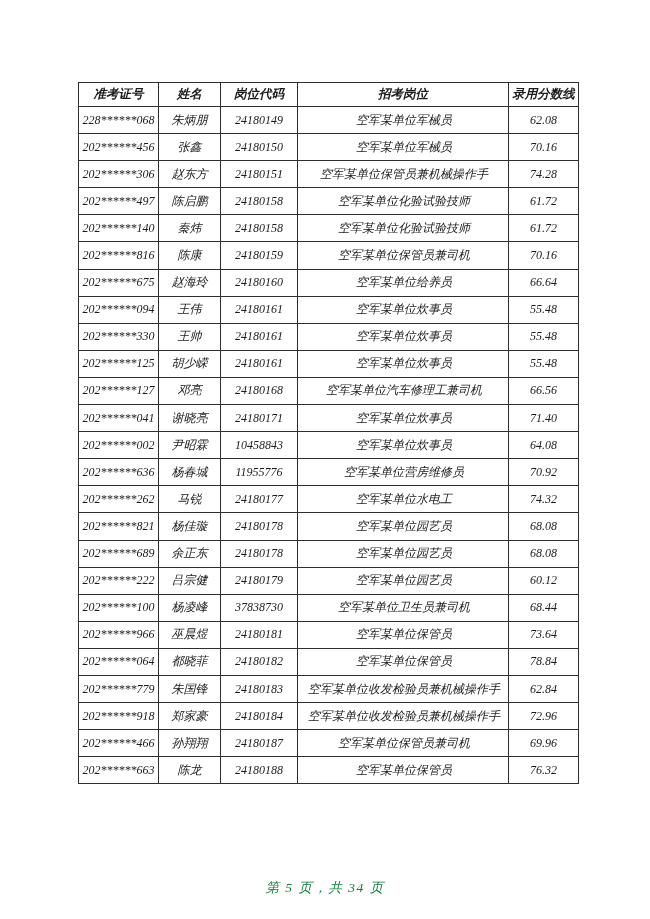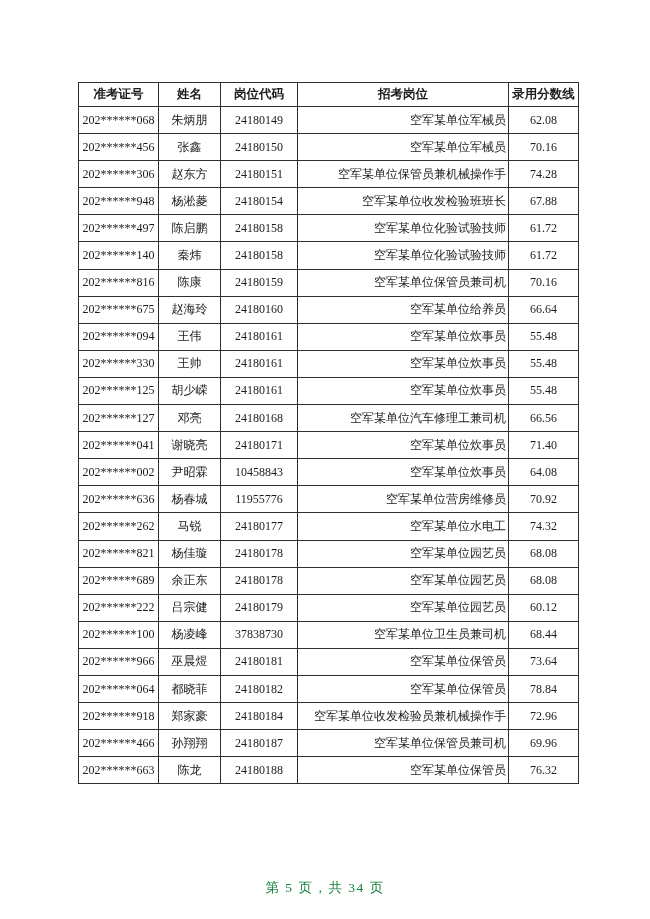--- a/index.html
+++ b/index.html
@@ -8,20 +8,21 @@
     background: #ffffff;
   }
   .page {
     position: relative;
     width: 650px;
     height: 919px;
     background: #ffffff;
     font-family: "Liberation Serif", "DejaVu Serif", serif;
     color: #1c1c1c;
     overflow: hidden;
+    font-style: italic;
   }
   table.score-table {
     position: absolute;
     left: 78px;
     top: 82px;
     width: 500px;
     border-collapse: collapse;
     table-layout: fixed;
   }
   .score-table th,
@@ -37,21 +38,21 @@
   }
   .score-table thead th {
     height: 23px;
     font-weight: bold;
     font-size: 12.5px;
   }
   .score-table tbody td {
     height: 26.1px;
   }
   .score-table td.pos-title {
-    text-align: right;
+    text-align: center;
     padding-left: 4px;
   }
   .col-exam   { width: 80px; }
   .col-name   { width: 62px; }
   .col-code   { width: 77px; }
   .col-title  { width: 211px; }
   .col-score  { width: 70px; }
   .page-footer {
     position: absolute;
     top: 879px;
@@ -80,48 +81,41 @@
       <tr>
         <th>准考证号</th>
         <th>姓名</th>
         <th>岗位代码</th>
         <th>招考岗位</th>
         <th>录用分数线</th>
       </tr>
     </thead>
     <tbody>
         <tr>
-          <td>202******068</td>
+          <td>228******068</td>
           <td>朱炳朋</td>
           <td>24180149</td>
           <td class="pos-title">空军某单位军械员</td>
           <td>62.08</td>
         </tr>
         <tr>
           <td>202******456</td>
           <td>张鑫</td>
           <td>24180150</td>
           <td class="pos-title">空军某单位军械员</td>
           <td>70.16</td>
         </tr>
         <tr>
           <td>202******306</td>
           <td>赵东方</td>
           <td>24180151</td>
           <td class="pos-title">空军某单位保管员兼机械操作手</td>
           <td>74.28</td>
         </tr>
         <tr>
-          <td>202******948</td>
-          <td>杨淞菱</td>
-          <td>24180154</td>
-          <td class="pos-title">空军某单位收发检验班班长</td>
-          <td>67.88</td>
-        </tr>
-        <tr>
           <td>202******497</td>
           <td>陈启鹏</td>
           <td>24180158</td>
           <td class="pos-title">空军某单位化验试验技师</td>
           <td>61.72</td>
         </tr>
         <tr>
           <td>202******140</td>
           <td>秦炜</td>
           <td>24180158</td>
@@ -234,20 +228,27 @@
           <td>73.64</td>
         </tr>
         <tr>
           <td>202******064</td>
           <td>都晓菲</td>
           <td>24180182</td>
           <td class="pos-title">空军某单位保管员</td>
           <td>78.84</td>
         </tr>
         <tr>
+          <td>202******779</td>
+          <td>朱国锋</td>
+          <td>24180183</td>
+          <td class="pos-title">空军某单位收发检验员兼机械操作手</td>
+          <td>62.84</td>
+        </tr>
+        <tr>
           <td>202******918</td>
           <td>郑家豪</td>
           <td>24180184</td>
           <td class="pos-title">空军某单位收发检验员兼机械操作手</td>
           <td>72.96</td>
         </tr>
         <tr>
           <td>202******466</td>
           <td>孙翔翔</td>
           <td>24180187</td>

